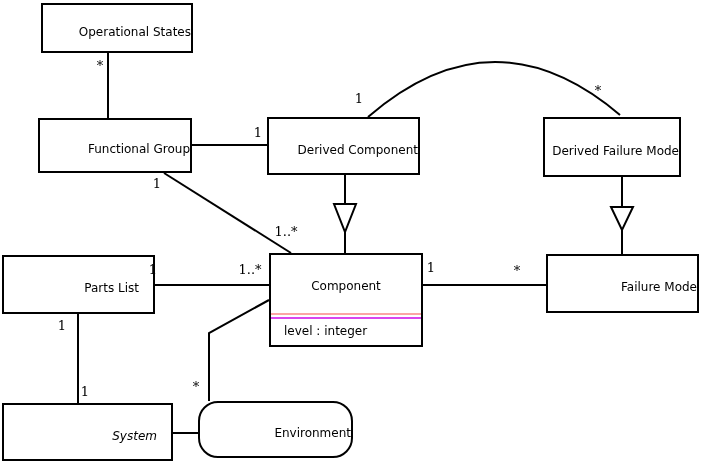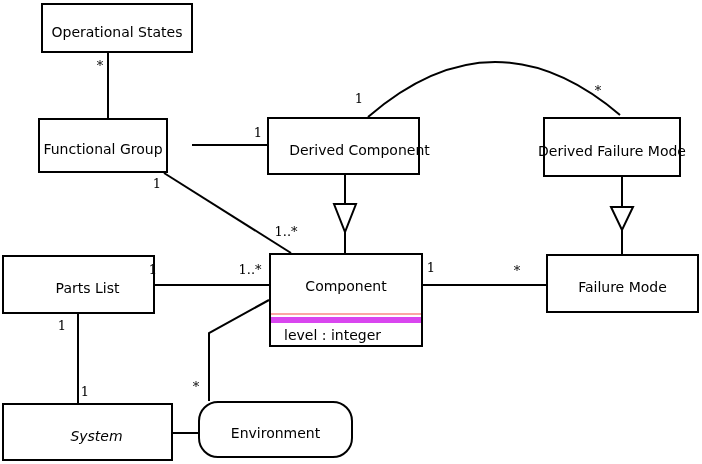--- a/index.html
+++ b/index.html
@@ -11,36 +11,36 @@
     overflow:hidden;
   }
   .edges-layer { position:absolute; left:0; top:0; width:702px; height:464px; }
   .edges-layer path { stroke:#000; stroke-width:2; fill:none; }
   .edges-layer polygon { stroke:#000; stroke-width:2; fill:#fff; }
   .node {
     position:absolute;
     box-sizing:border-box;
     border:2px solid #000;
     background:#fff;
-    display:flex; align-items:center; justify-content:center;
+    display:flex; align-items:center; justify-content:flex-end;
     padding-top:7px;
-    font-size:14px; color:#000;
+    font-size:12px; color:#000;
     white-space:nowrap;
   }
   .node .shift-left { transform:translateX(-14px);padding-left:46px; }
   .node.compartmented { display:block; padding:0; }
   .comp-name {
     box-sizing:border-box; height:60px;
     border-bottom:2px solid #fca5a5;
     display:flex; align-items:center; justify-content:center;
     padding-top:4px;
   }
   .comp-attr {
     box-sizing:border-box; height:20px;
-    margin-top:2px; border-top:6px solid #d946ef;
+    margin-top:2px; border-top:2px solid #d946ef;
     line-height:25px; padding-left:13px;
     text-align:left;
   }
   .mult {
     position:absolute;
     transform:translate(-50%,-50%);
     font-family:"DejaVu Serif", serif;
     font-size:13px; color:#000;
     white-space:nowrap; line-height:14px;
   }
@@ -63,21 +63,21 @@
     <path d="M155 285 H269"></path>
     <path d="M78 314 V403"></path>
     <path d="M155 433 H198"></path>
     <path d="M269 300 L209 333 V401"></path>
   </svg>
 
   <div class="node" style="left:41px; top:3px; width:152px; height:50px;">
     <span>Operational States</span>
   </div>
 
-  <div class="node" style="left:38px; top:118px; width:130px; height:55px;">
+  <div class="node" style="left:38px; top:118px; width:154px; height:55px;">
     <span>Functional Group</span>
   </div>
 
   <div class="node" style="left:267px; top:117px; width:153px; height:58px;padding-left:32px;">
     <span>Derived Component</span>
   </div>
 
   <div class="node" style="left:543px; top:117px; width:138px; height:60px;">
     <span>Derived Failure Mode</span>
   </div>

